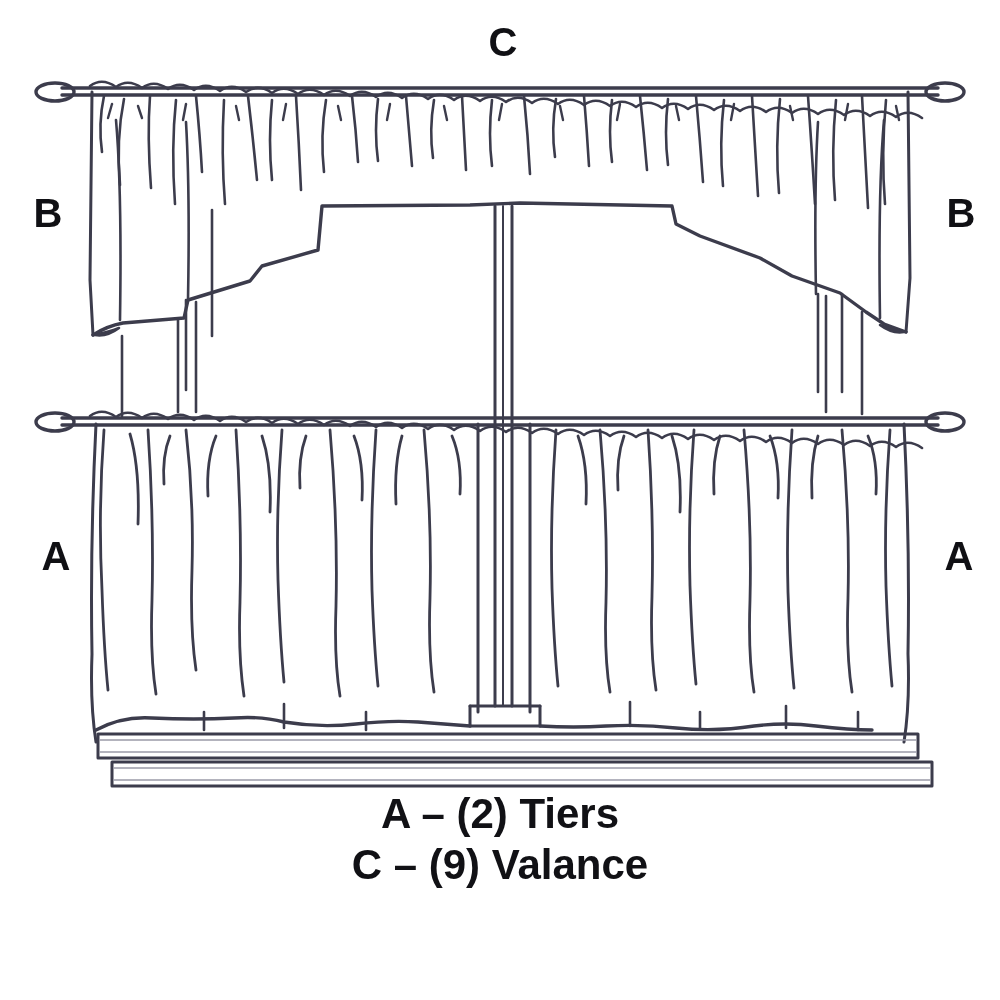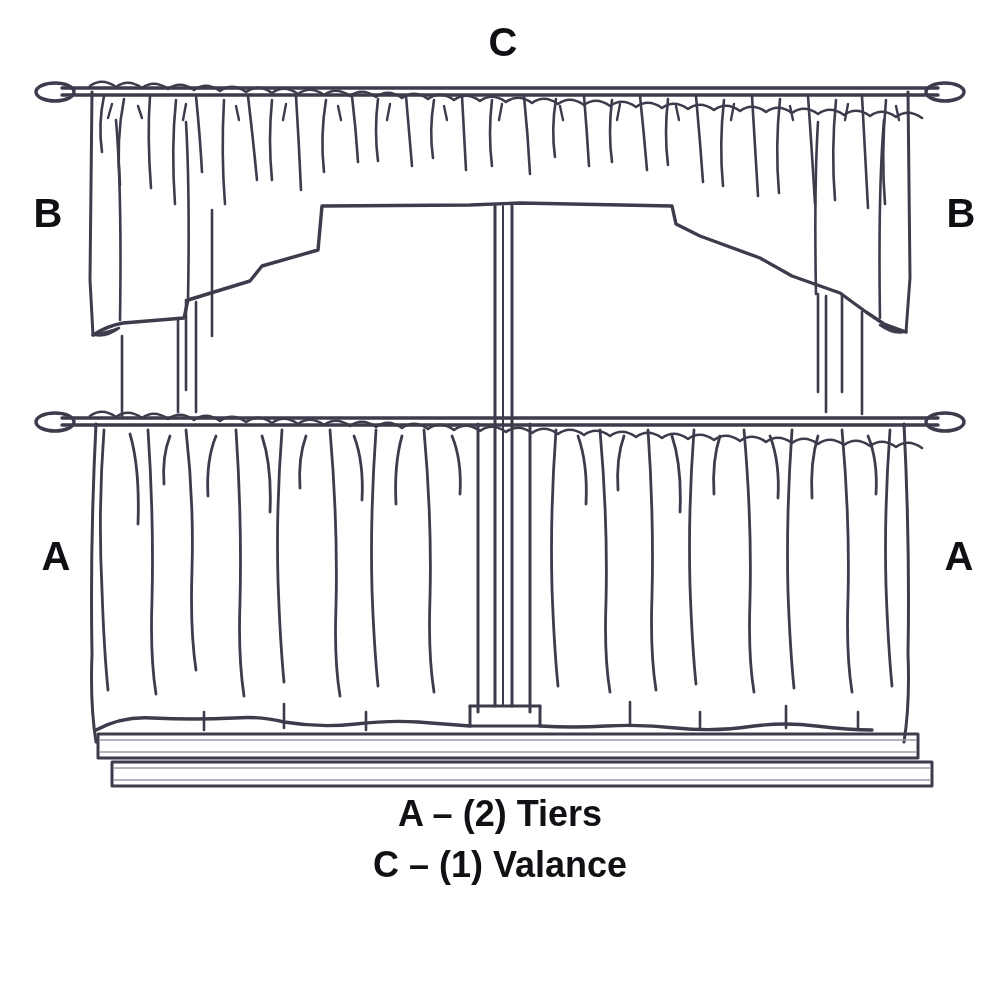--- a/index.html
+++ b/index.html
@@ -46,21 +46,21 @@
   #caption {
     position: absolute;
     left: 0;
     top: 788px;
     width: 1000px;
     text-align: center;
   }
   .cap-line {
     font-family: "Liberation Sans", sans-serif;
     font-weight: bold;
-    font-size: 36px;
+    font-size: 42px;
     line-height: 51px;
     color: #111115;
     white-space: pre;
   }
 </style>
 </head>
 <body>
 
 <div id="page">
 
@@ -290,16 +290,16 @@
   </svg>
 
   <div class="lbl lbl-c">C</div>
   <div class="lbl lbl-b-left">B</div>
   <div class="lbl lbl-b-right">B</div>
   <div class="lbl lbl-a-left">A</div>
   <div class="lbl lbl-a-right">A</div>
 
   <div id="caption">
     <div class="cap-line">A – (2) Tiers</div>
-    <div class="cap-line">C – (1) Valance</div>
+    <div class="cap-line">C – (9) Valance</div>
   </div>
 
 </div>
 
 </body></html>

